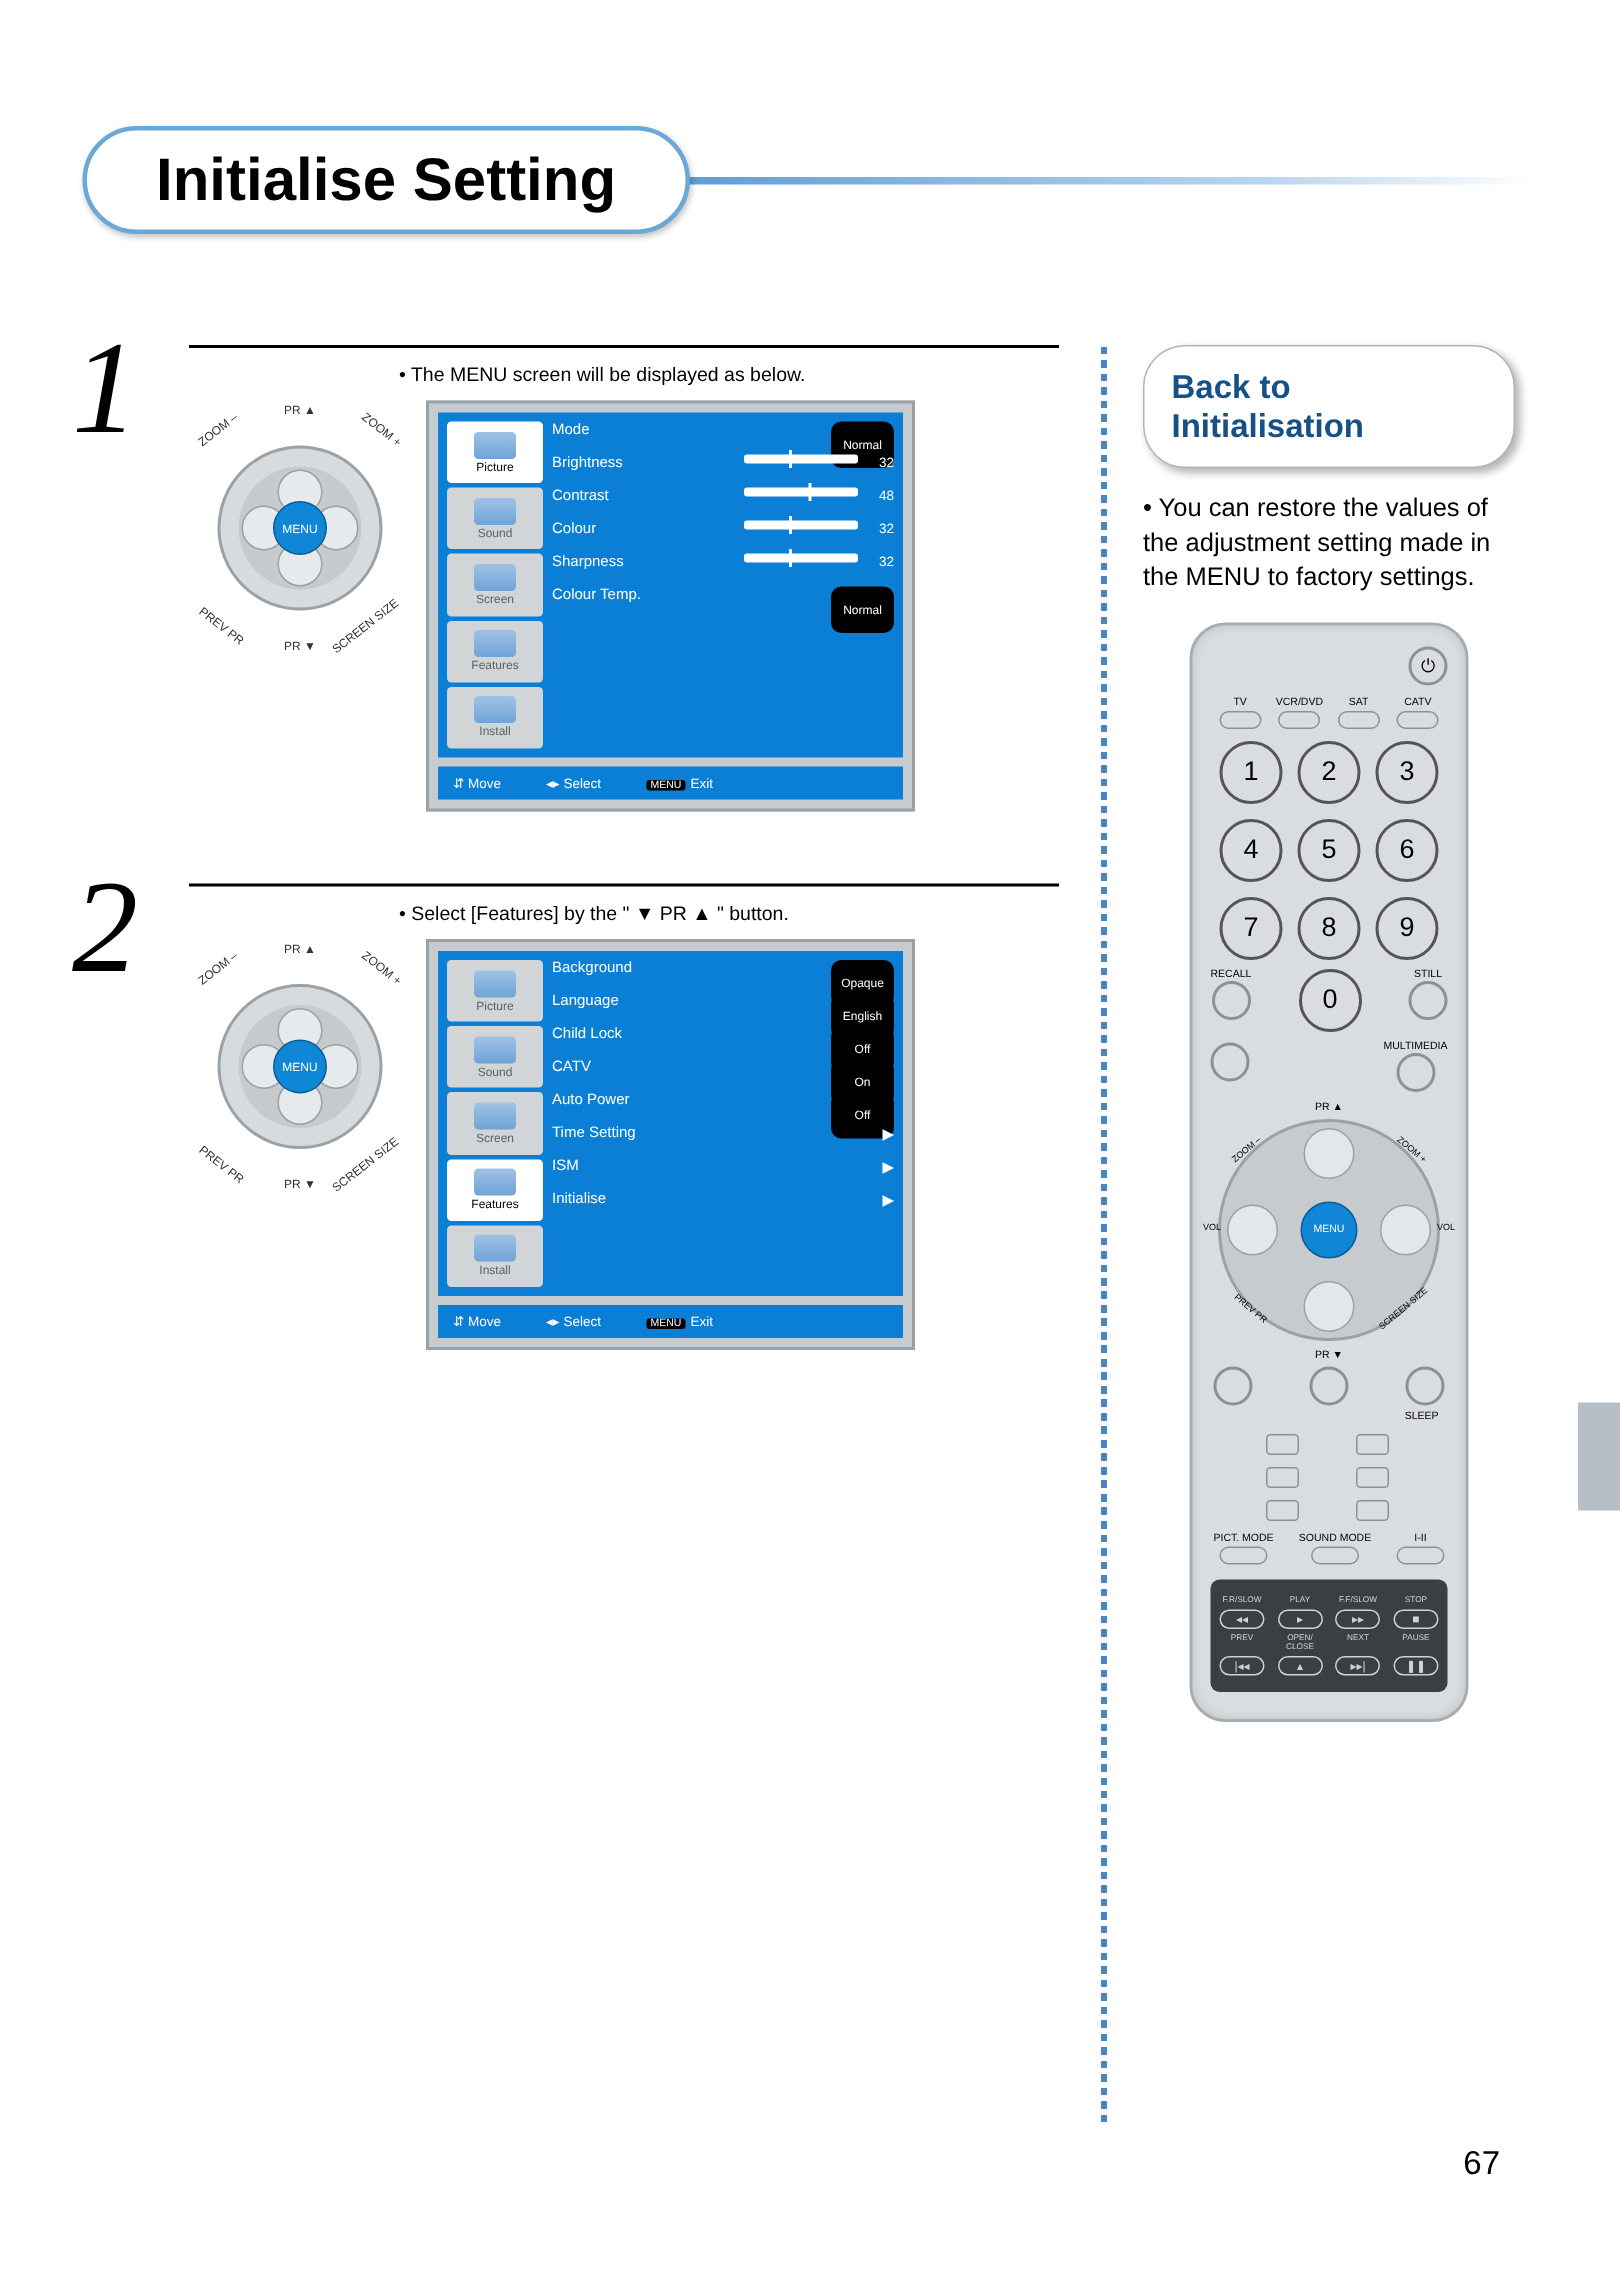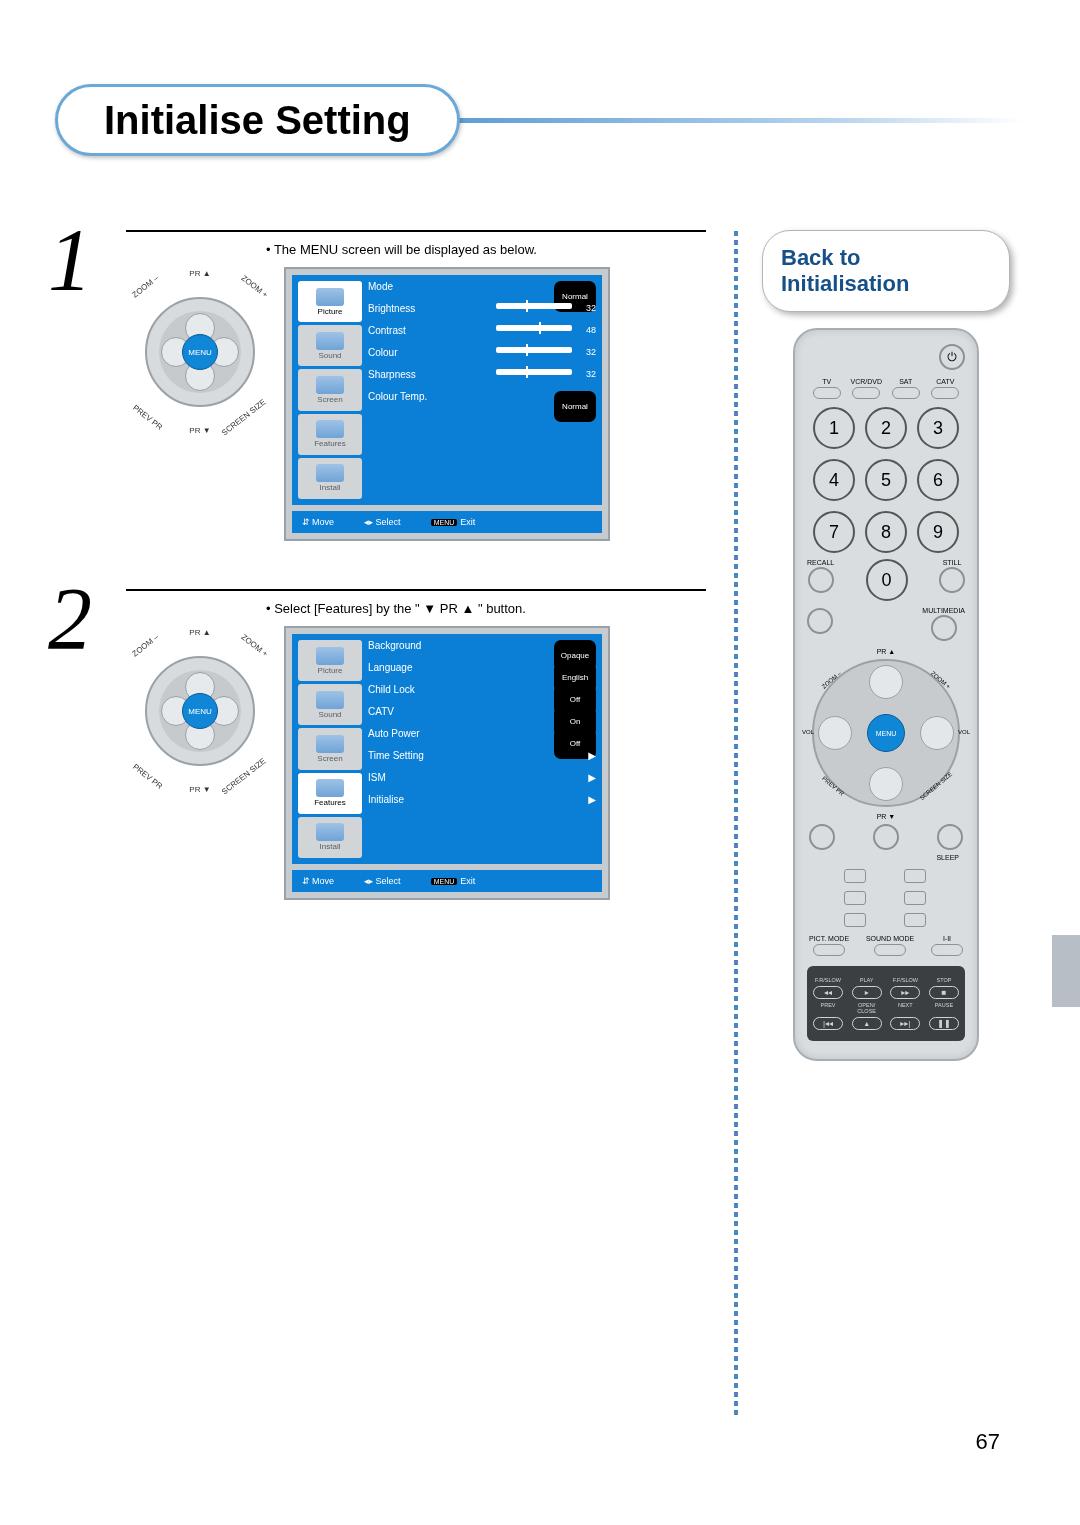--- a/index.html
+++ b/index.html
@@ -253,20 +253,21 @@
           </div>
     </div>
   </div>
     </div>
   <div class="vrule"></div>
   <div class="right-col">
     <div class="back-card">
       <div class="t1">Back to</div>
       <div class="t1">Initialisation</div>
     </div>
+    <p class="restore">You can restore the values of the adjustment setting made in the MENU to factory settings.</p>
     <div class="remote" id="remote">
   <div class="pwr">⏻</div>
   <div class="src-row">
           <div>TV<div class="ob"></div></div>
           <div>VCR/DVD<div class="ob"></div></div>
           <div>SAT<div class="ob"></div></div>
           <div>CATV<div class="ob"></div></div>
         </div>
   <div class="keypad">
           <div class="key">1</div>

